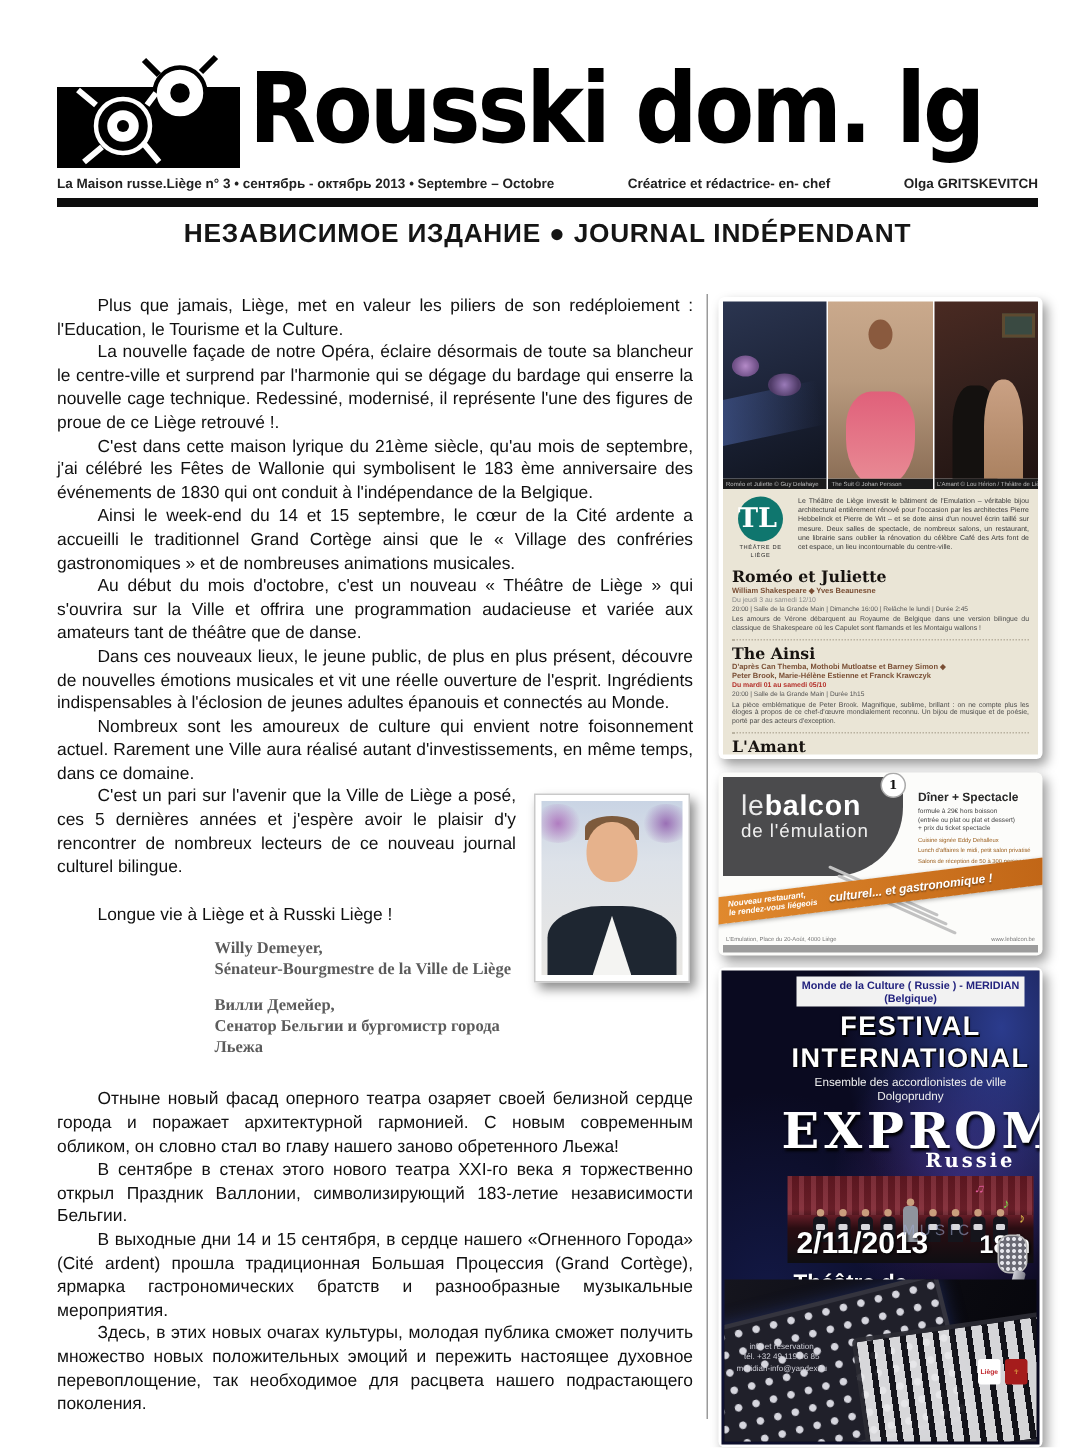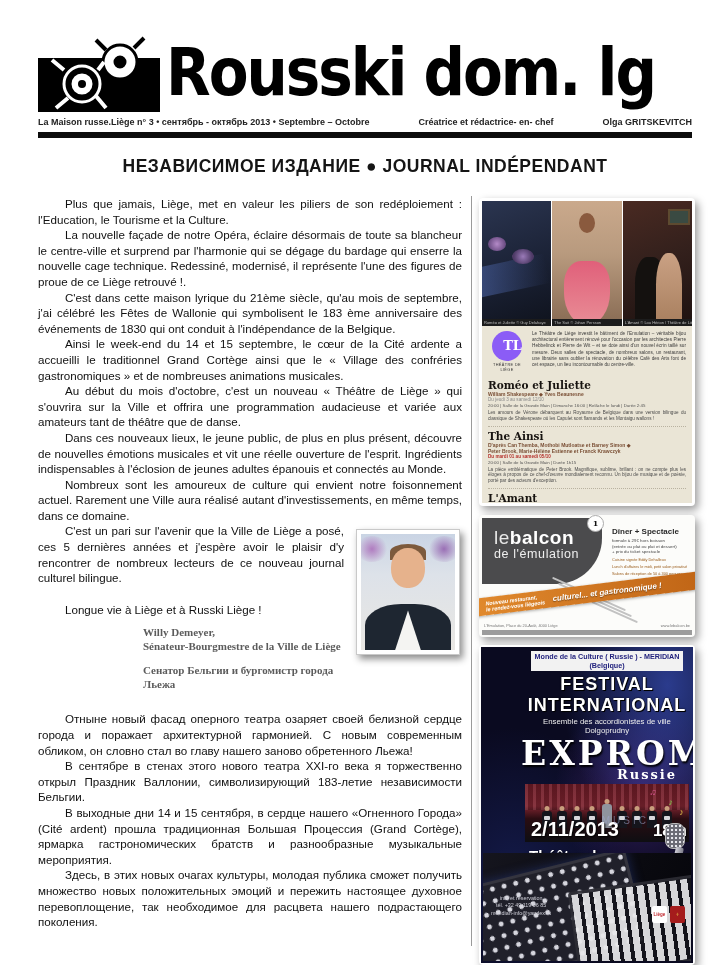--- a/index.html
+++ b/index.html
@@ -9,21 +9,21 @@
 
   
   .logo { position:absolute; left:38px; top:34px; width:126px; height:82px; }
   .mast-title { position:absolute; left:166px; top:40px; width:530px;
     font-family:"DejaVu Sans", sans-serif; font-weight:bold; font-size:58px;
     letter-spacing:-2px; line-height:1; transform:scaleY(1.12); transform-origin:left top;
     color:#000; white-space:nowrap; }
   .issue-line { position:absolute; left:38px; top:117px; width:654px;
     display:flex; justify-content:space-between; font-size:9px; font-weight:bold; color:#222; }
   .bar1 { position:absolute; left:38px; top:132px; width:654px; height:6px; background:#0d0d0d; }
-  .tagline { position:absolute; left:38px; top:156px; width:654px; text-align:center;
+  .tagline { position:absolute; left:38px; top:145px; width:654px; text-align:center;
     font-size:17.5px; font-weight:bold; letter-spacing:.5px; color:#151515; }
 
   
   .left-col { position:absolute; left:38px; top:196px; width:434px; height:750px;
     border-right:1px solid #9a9a9a; padding-right:9px; }
   .para, .para-single { font-size:11.6px; line-height:15.6px; text-align:justify;
     text-indent:27px; color:#101010; }
   .photo-frame { float:right; width:104px; height:126px; background:#fff;
     border:1px solid #c9c9c9; box-shadow:3px 4px 7px rgba(0,0,0,.45);
     padding:4px; margin:6px 2px 6px 12px; }
@@ -73,23 +73,23 @@
   .ph-amant .her { position:absolute; right:10px; bottom:-4px; width:26px; height:70px;
     border-radius:45% 45% 0 0; background:linear-gradient(180deg,#caa184,#a9805f); }
   .ph-amant .frame { position:absolute; right:2px; top:8px; width:22px; height:16px;
     background:#3a4a42; border:2px solid #5d4a30; }
   .pt-captions { display:flex; gap:1px; height:7px; }
   .pt-captions span { flex:1; background:#1c1c1c; color:#bbb; font-size:4px; line-height:7px;
     padding-left:2px; overflow:hidden; white-space:nowrap; }
   .pt-body { flex:1; background:#eae5d6; padding:5px 6px 4px; overflow:hidden; }
   .pt-intro { display:flex; gap:6px; }
   .pt-logo-wrap { width:38px; flex:none; text-align:center; }
-  .pt-logo { width:30px; height:30px; margin:0 auto; border-radius:50%; background:#8b5cf6;
-    color:#fff; font-family:"DejaVu Serif", serif; font-weight:bold; font-size:13px;
-    line-height:30px; text-align:right; }
+  .pt-logo { width:30px; height:30px; margin:0 auto; border-radius:50%; background:#0f766e;
+    color:#fff; font-family:"DejaVu Serif", serif; font-weight:bold; font-size:18px;
+    line-height:30px; text-align:left; }
   .pt-logo-cap { font-size:3.8px; letter-spacing:.4px; color:#333; margin-top:2px; line-height:4.5px; }
   .pt-intro-text { flex:1; font-size:4.7px; line-height:6.2px; color:#3a3a3a; text-align:justify; }
   .show { border-top:1px dotted #b9b2a0; margin-top:4px; padding-top:3px; }
   .show:first-child { border-top:none; }
   .show h3 { font-family:"DejaVu Serif", serif; font-size:10.5px; line-height:12px; color:#171310; }
   .show .credits, .show .credits2 { font-size:5px; line-height:6px; font-weight:bold; color:#7a4f35; }
   .show .dates { font-size:4.6px; line-height:6px; color:#8a8a8a; }
   .show .dates.red { color:#b4302a; font-weight:bold; }
   .show .schedule { font-size:4.4px; line-height:6px; color:#555; }
   .show .desc { font-size:4.6px; line-height:5.8px; color:#4a4a4a; text-align:justify;
@@ -242,20 +242,21 @@
     </div>
     <p class="para">C'est un pari sur l'avenir que la Ville de Liège a posé, ces 5 dernières années et j'espère avoir le plaisir d'y rencontrer de nombreux lecteurs de ce nouveau journal culturel bilingue.</p>
     <p class="para" style="margin-top:16px">Longue vie à Liège et à Russki Liège !</p>
 
     <div class="signature">
       <div class="sig-block">
         <div>Willy Demeyer,</div>
         <div>Sénateur-Bourgmestre de la Ville de Liège</div>
       </div>
       <div class="sig-block">
+        <div>Вилли Демейер,</div>
         <div>Сенатор Бельгии и бургомистр города Льежа</div>
       </div>
     </div>
 
     <div class="ru-block">
         <p class="para">Отныне новый фасад оперного театра озаряет своей белизной сердце города и поражает архитектурной гармонией. С новым современным обликом, он словно стал во главу нашего заново обретенного Льежа!</p>
         <p class="para">В сентябре в стенах этого нового театра XXI-го века я торжественно открыл Праздник Валлонии, символизирующий 183-летие независимости Бельгии.</p>
         <p class="para">В выходные дни 14 и 15 сентября, в сердце нашего «Огненного Города» (Cité ardent) прошла традиционная Большая Процессия (Grand Cortège), ярмарка гастрономических братств и разнообразные музыкальные мероприятия.</p>
         <p class="para">Здесь, в этих новых очагах культуры, молодая публика сможет получить множество новых положительных  эмоций и пережить настоящее духовное перевоплощение, так необходимое для расцвета нашего подрастающего поколения.</p>
       </div>

